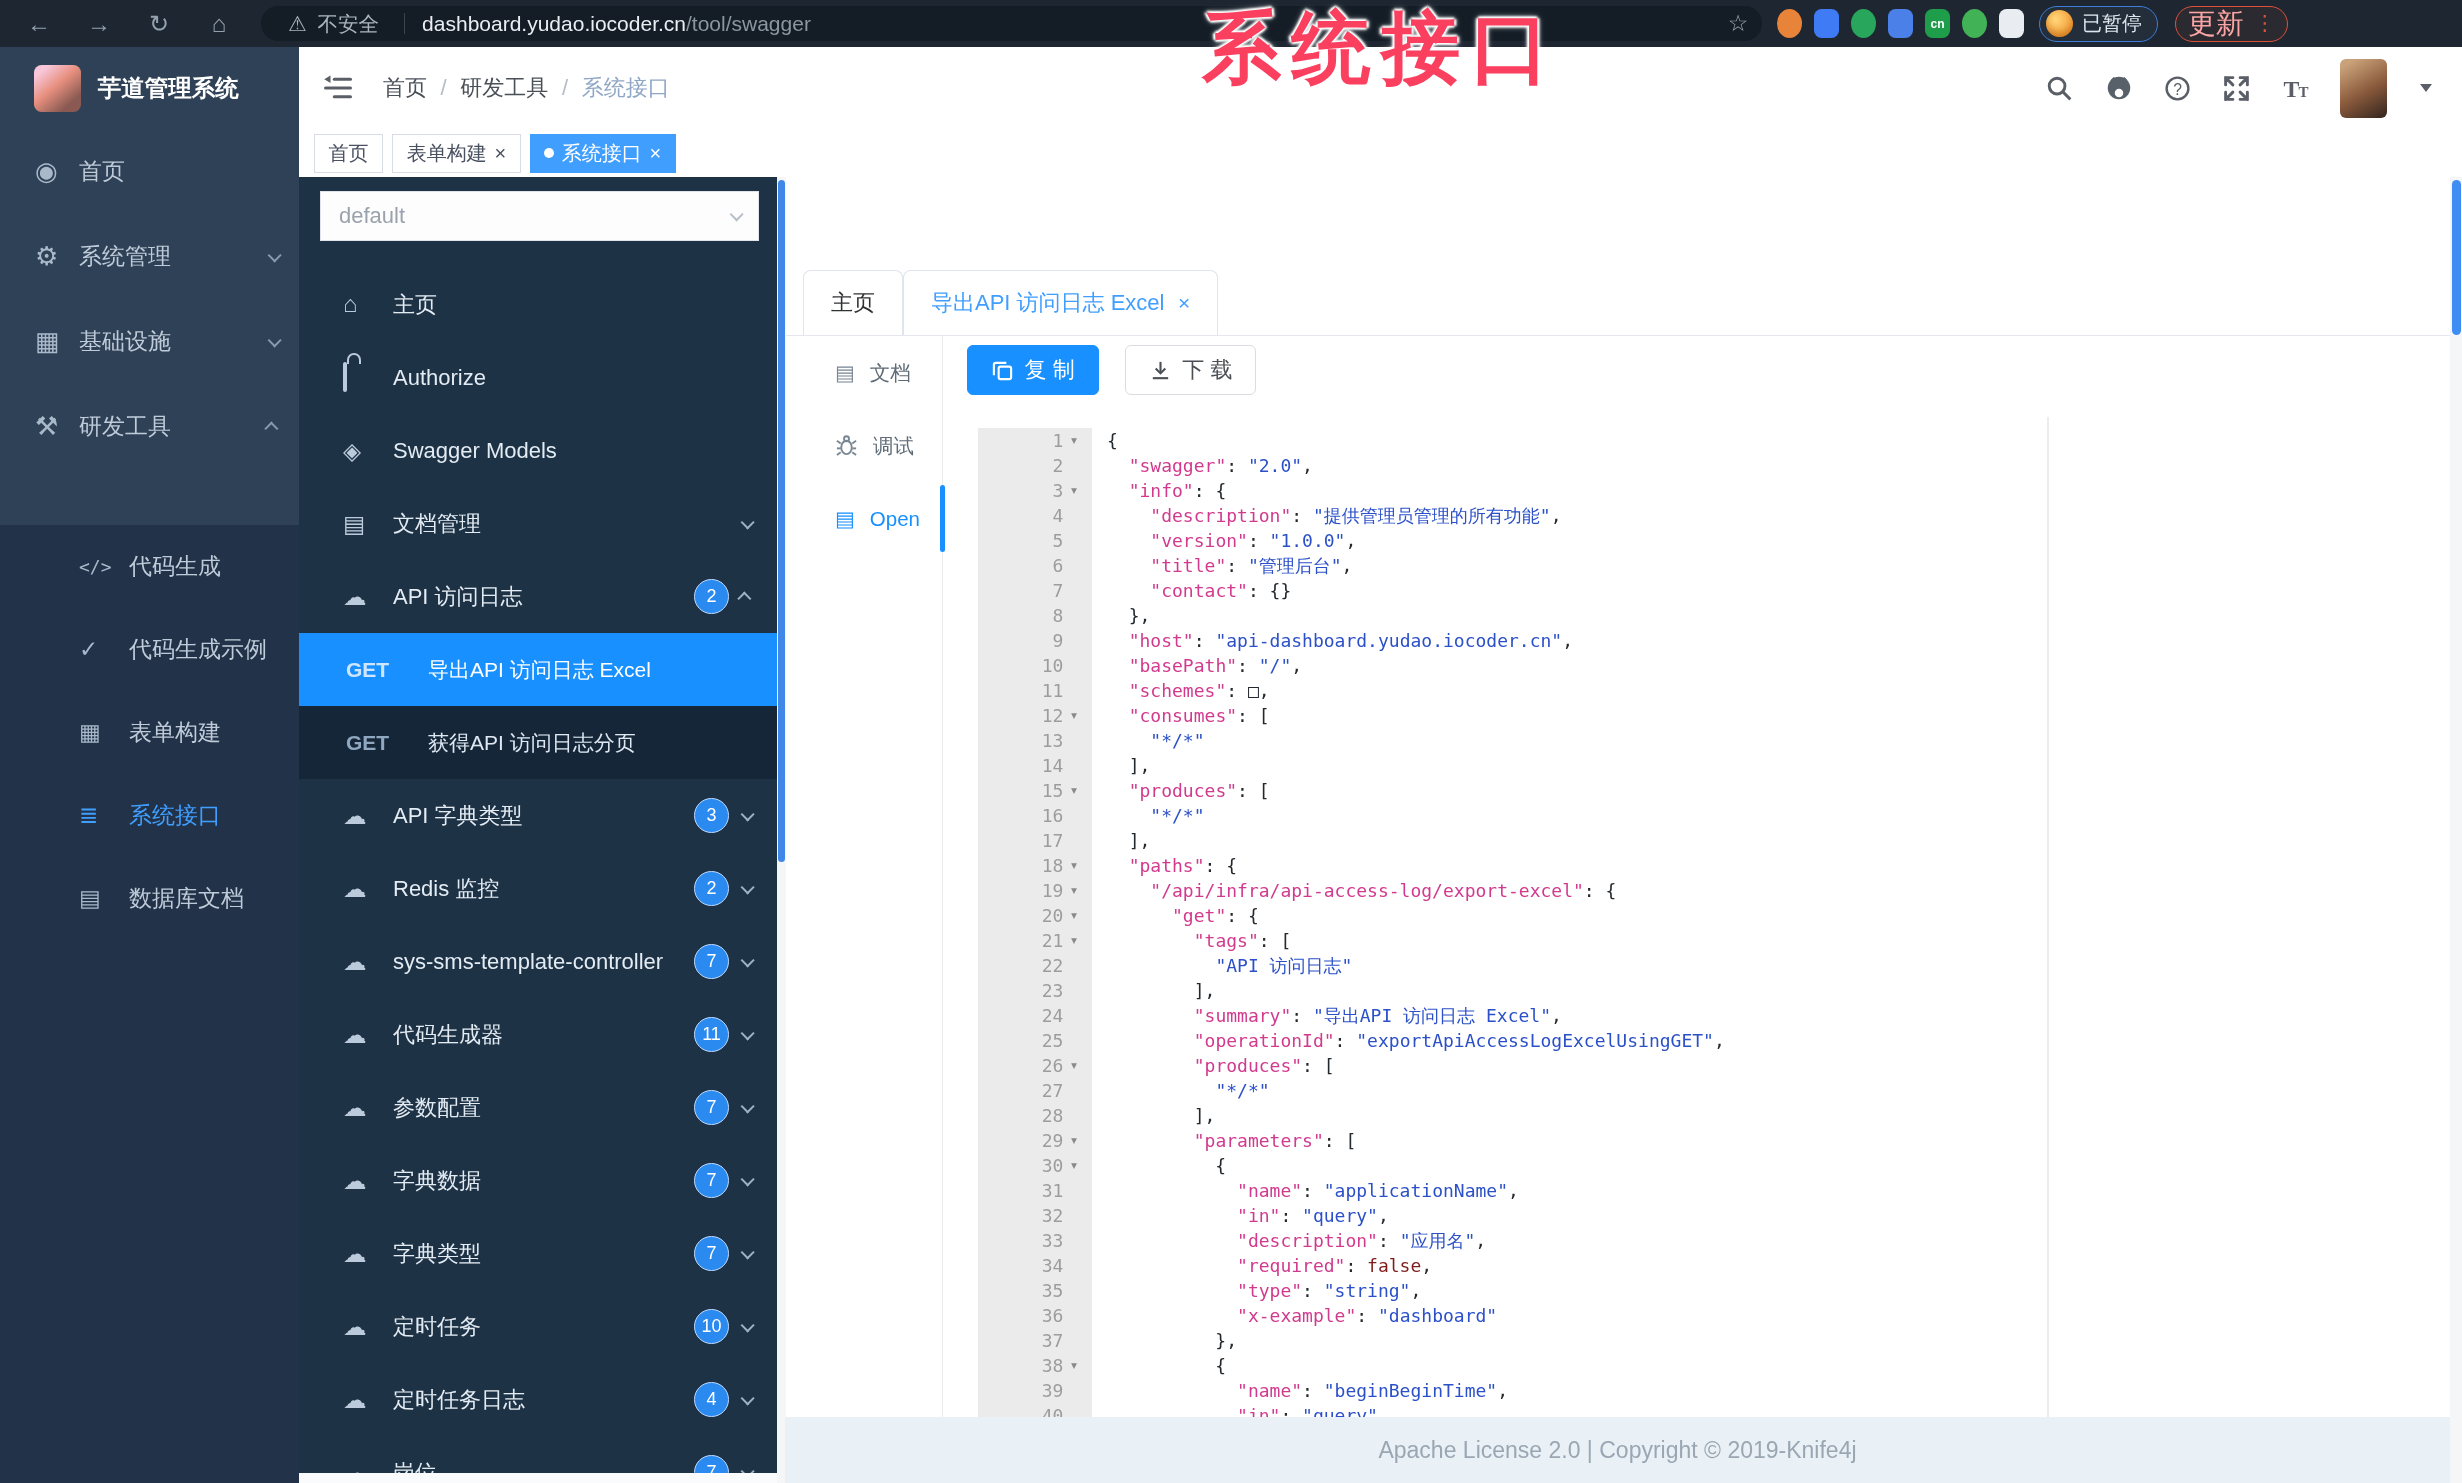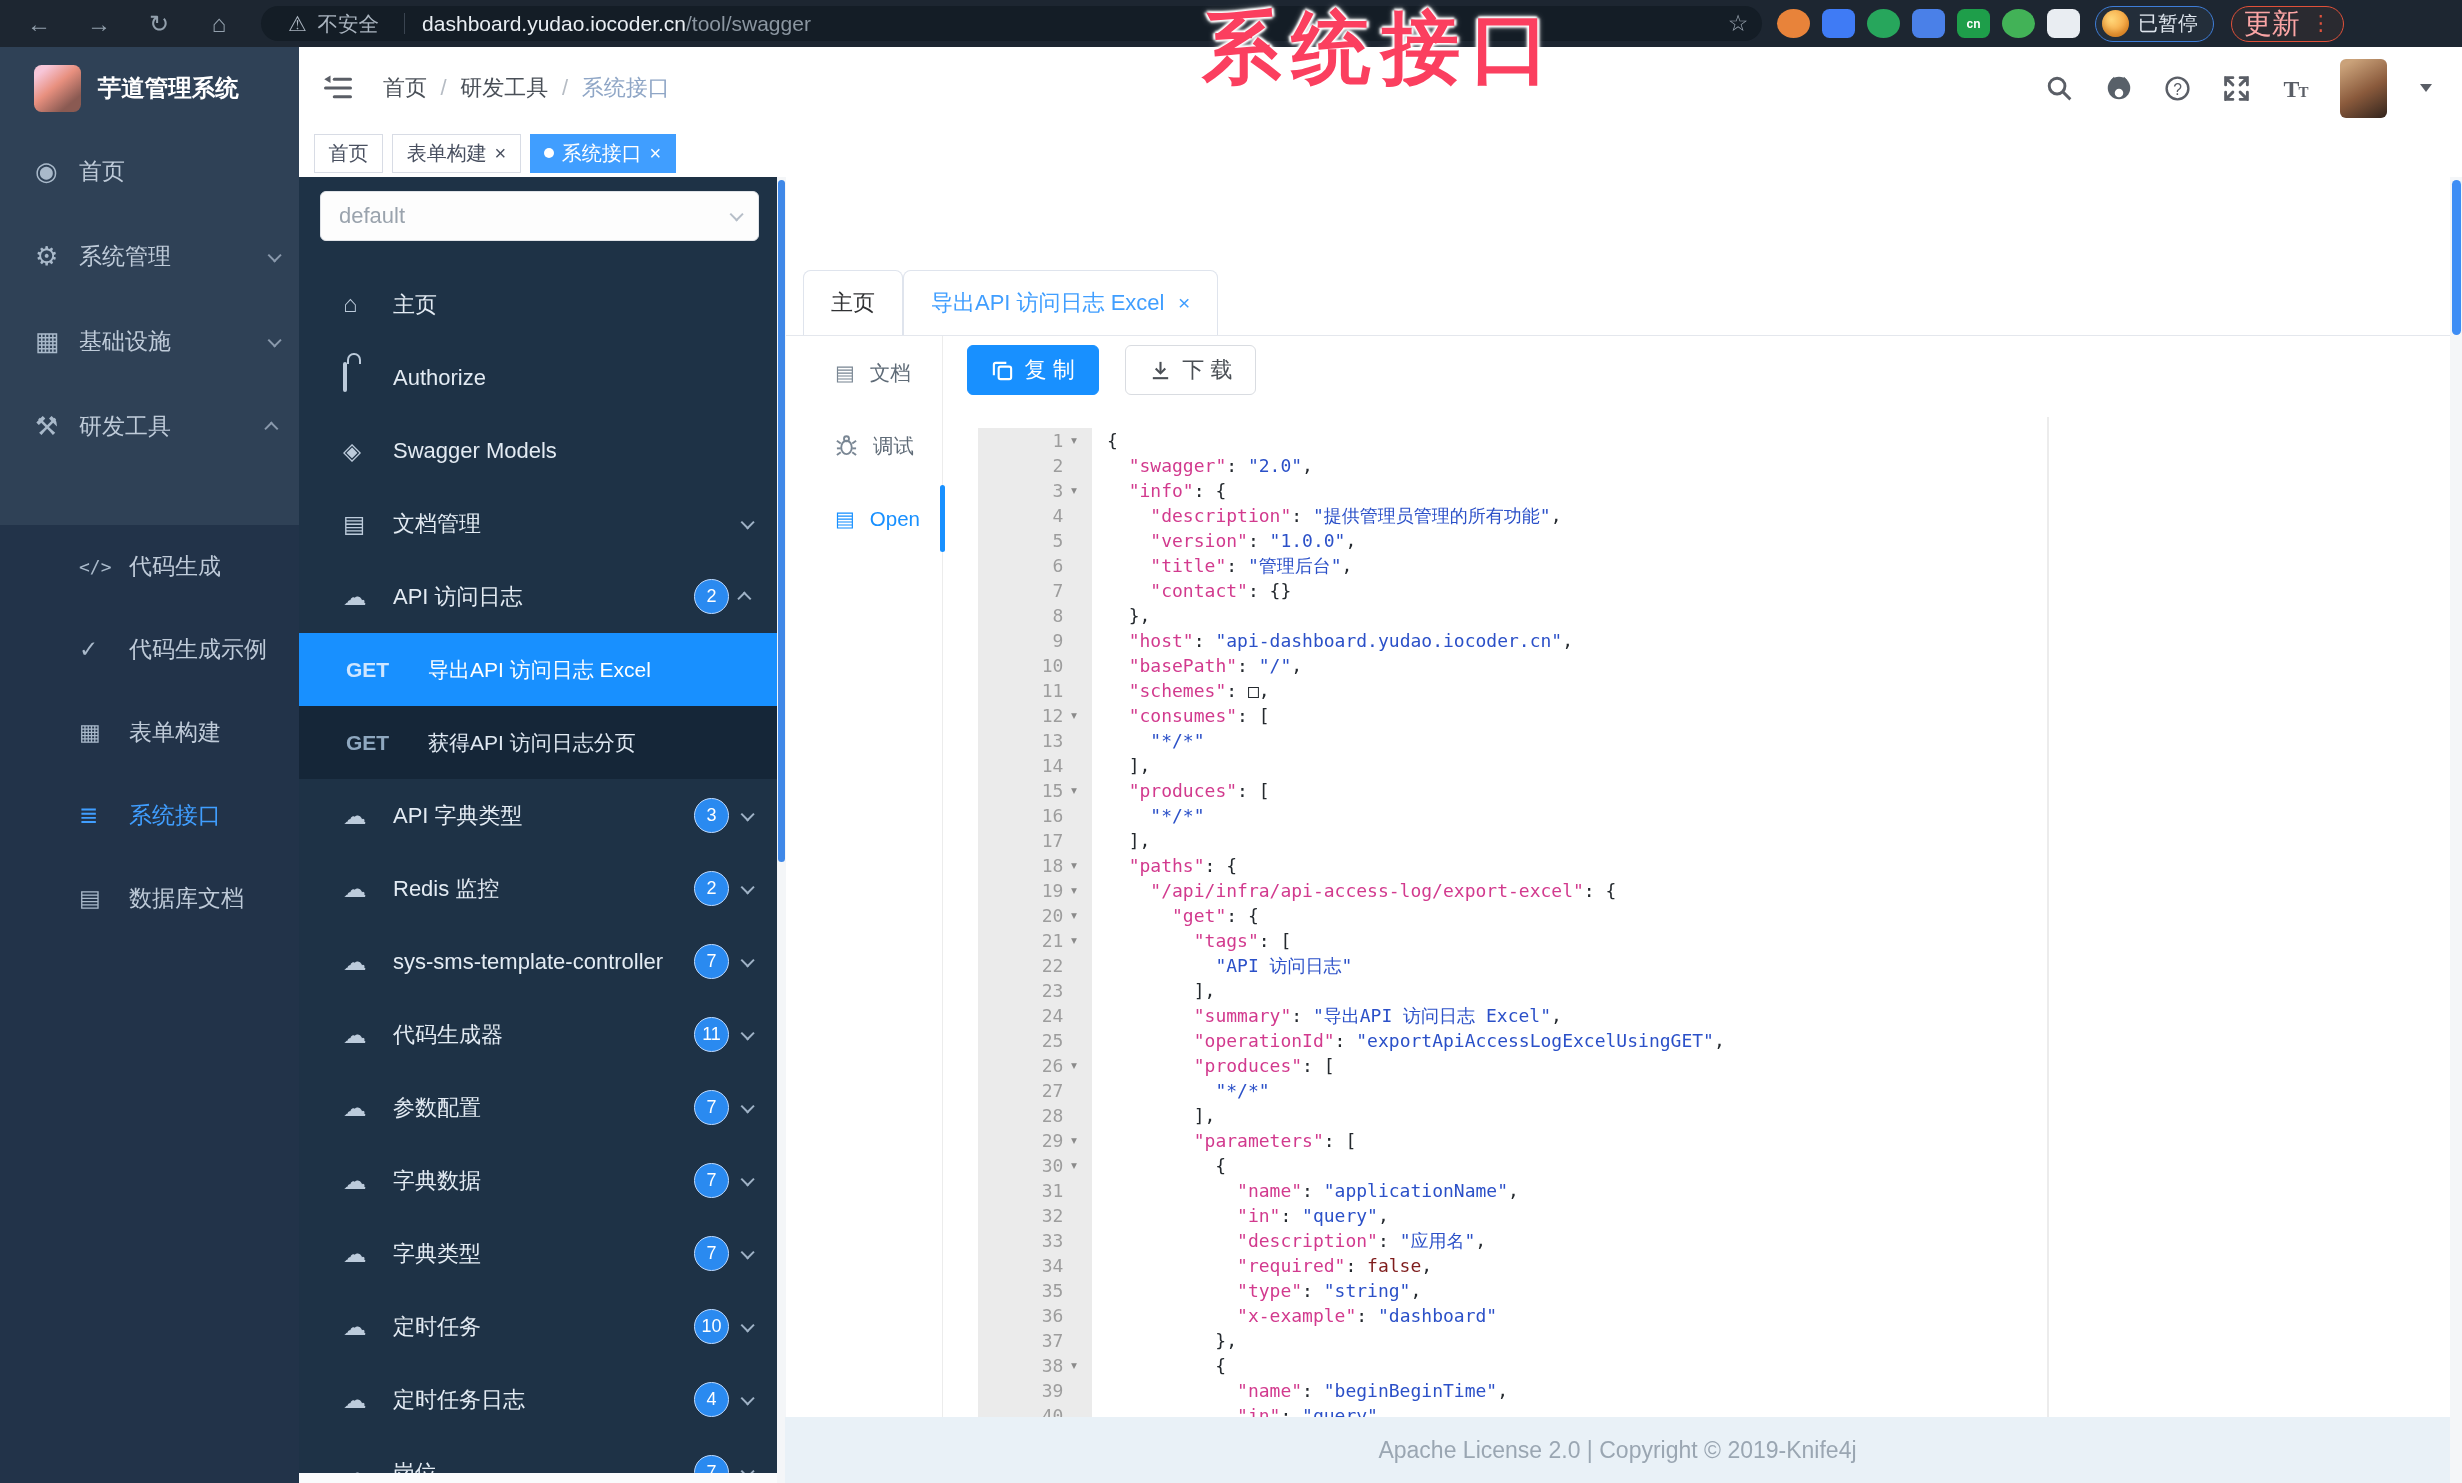--- a/index.html
+++ b/index.html
@@ -10,21 +10,21 @@
   .browser-bar { position:absolute; left:0; top:0; width:2462px; height:47px; background:#1d2631; display:flex; align-items:center; z-index:10; }
   .nav-ico { width:42px; text-align:center; color:#93a0ad; font-size:24px; line-height:47px; cursor:default; margin-left:18px; }
   .url-pill { position:relative; margin-left:21px; width:1501px; height:35px; background:#141d26; border-radius:17.4px; display:flex; align-items:center; padding-left:27px; }
   .warn-ico { color:#aab4bf; font-size:21px; margin-right:10.6px; }
   .sec-label { color:#aab4bf; font-size:20.5px; margin-right:25px; }
   .url-sep { width:1.5px; height:21px; background:#3a4450; margin-right:16.7px; }
   .url-domain { color:#e9eef3; font-size:21px; }
   .url-path { color:#8b96a1; font-size:21px; }
   .star-ico { position:absolute; right:13.6px; color:#9aa5b1; font-size:23px; }
   .ext-strip { display:flex; align-items:center; margin-left:15px; gap:12px; }
-  .ext-ico { width:33px; height:29px; border-radius:7.6px; display:flex; align-items:center; justify-content:center; color:#fff; font-size:12px; font-weight:bold; }
+  .ext-ico { width:25px; height:29px; border-radius:7.6px; display:flex; align-items:center; justify-content:center; color:#fff; font-size:12px; font-weight:bold; }
   .paused-pill { margin-left:15px; height:36px; border:1.5px solid #3e7dd8; border-radius:18px; background:#232e3a; display:flex; align-items:center; padding:0 15px 0 6px; gap:9px; }
   .emoji-face { width:27px; height:27px; border-radius:50%; background:radial-gradient(circle at 35% 35%, #ffd77a, #f5a13c 70%); box-shadow:inset 0 -4.5px 6px rgba(160,80,0,.4); }
   .paused-label { color:#dfe6ee; font-size:20px; }
   .update-pill { margin-left:16.7px; height:36px; border:1.5px solid #e05039; border-radius:18px; background:#2a2a30; display:flex; align-items:center; padding:0 12px; gap:10.6px; }
   .update-label { color:#fca5a5; font-size:28px; }
   .kebab { color:#e0523c; font-size:21px; letter-spacing:0; line-height:10.6px; }
 
   
   .overlay-text { position:absolute; left:1202px; top:-4.5px; z-index:99; font-size:79px; font-weight:bold; letter-spacing:10.6px; color:#fb3f5f;
     text-shadow:-2.3px 0 2.3px #fff, 2.3px 0 2.3px #fff, 0 -2.3px 2.3px #fff, 0 2.3px 2.3px #fff, 0 0 7.6px rgba(255,255,255,.8); }
@@ -60,21 +60,21 @@
 
   
   .tagbar { position:absolute; left:299px; top:129px; right:0; height:49px; background:#fff; border-bottom:0.8px solid #d8dce5; display:flex; align-items:center; padding-left:15px; gap:9px; }
   .tag { height:39px; display:flex; align-items:center; padding:0 13.6px; border:0.8px solid #d8dce5; background:#fff; color:#495060; font-size:20px; gap:7.6px; cursor:pointer; }
   .tag.active { background:#409eff; border-color:#409eff; color:#fff; }
   .tag-dot { width:10px; height:10px; border-radius:50%; background:#fff; }
   .tag-close { font-size:20px; line-height:20px; }
 
   
   .sw-side { position:absolute; left:299px; top:177px; width:487px; bottom:0; background:#1e3246; overflow:hidden; z-index:4; }
-  .sw-select { position:absolute; left:21px; right:27px; top:13.6px; height:50px; background:#fdfdfd; border:0.8px solid #e0e3e8; border-radius:6px; display:flex; align-items:center; padding:0 18px; color:#9aa3ad; font-size:22px; cursor:pointer; }
+  .sw-select { position:absolute; left:21px; right:27px; top:13.6px; height:50px; background:#fdfdfd; border:0.8px solid #e0e3e8; border-radius:0; display:flex; align-items:center; padding:0 18px; color:#9aa3ad; font-size:22px; cursor:pointer; }
   .sw-select .chv { color:#b6bec8; margin-left:auto; }
   .sw-list { position:absolute; left:0; right:9px; top:91px; }
   .sw-item { height:73px; display:flex; align-items:center; padding:0 26px 0 44px; color:#e3ebf3; font-size:22px; cursor:pointer; }
   .sw-icon { width:50px; font-size:23.5px; color:#bccbdb; flex:none; }
   .sw-lock { width:20px; height:15px; border:2.3px solid #bccbdb; border-radius:3px; position:relative; margin-top:9px; }
   .sw-lock::before { content:""; position:absolute; left:1.5px; top:-10.6px; width:10.6px; height:9px; border:2.3px solid #bccbdb; border-bottom:none; border-radius:6.8px 6.8px 0 0; }
   .sw-badge { min-width:35px; height:35px; border-radius:17.4px; background:#2a8af0; border:1.5px solid #bcd9ff; color:#fff; font-size:18px; display:flex; align-items:center; justify-content:center; margin-left:auto; padding:0 6px; }
   .sw-chev { color:#9fb2c6; margin-left:12px; }
   .api-row { height:73px; display:flex; align-items:center; background:#152638; cursor:pointer; }
   .api-row.active { background:#1890ff; }

